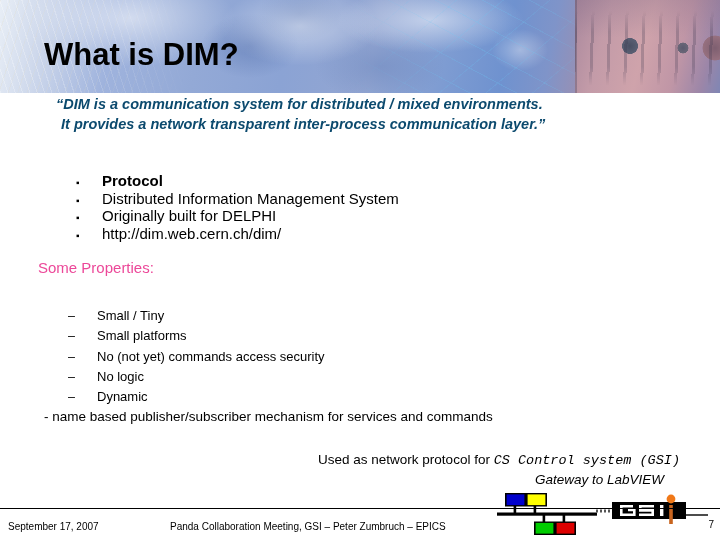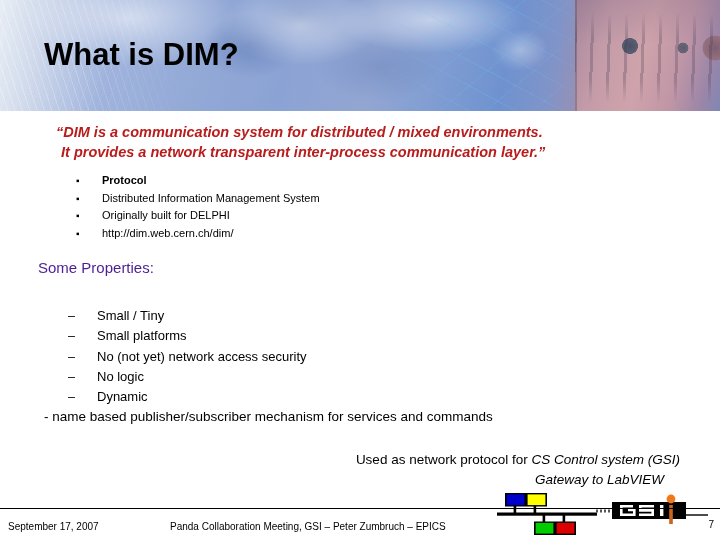--- a/index.html
+++ b/index.html
@@ -14,21 +14,21 @@
     overflow: hidden;
     position: relative;
   }
 
   
   #banner {
     position: absolute;
     left: 0;
     top: 0;
     width: 720px;
-    height: 111px;
+    height: 93px;
     overflow: hidden;
     background: #8fa9d8;
   }
   .bg-layer {
     position: absolute;
     inset: 0;
   }
   
   .bg-base {
     background:
@@ -102,26 +102,26 @@
     font-weight: bold;
     color: #000000;
     letter-spacing: 0px;
     white-space: nowrap;
   }
 
   
   #quote {
     position: absolute;
     left: 56px;
-    top: 122px;
+    top: 94px;
     width: 630px;
     font-size: 14.5px;
     font-weight: bold;
     font-style: italic;
-    color: #b91c1c;
+    color: #0c4a6e;
     line-height: 20px;
   }
   #quote .ql { display: block; }
   #quote .ql2 { display: block; padding-left: 5px; }
 
   #bullets {
     position: absolute;
     left: 68px;
     top: 172px;
     width: 560px;
@@ -135,33 +135,33 @@
     width: 34px;
     flex: 0 0 34px;
     font-size: 10px;
     color: #000;
     line-height: 17.5px;
     text-align: left;
     padding-left: 8px;
     box-sizing: border-box;
   }
   .b-text {
-    font-size: 11px;
+    font-size: 15px;
     color: #000;
     line-height: 17.5px;
     white-space: nowrap;
   }
   .b-text.strong { font-weight: bold; }
 
   #props-title {
     position: absolute;
     left: 38px;
     top: 259px;
     font-size: 15px;
-    color: #4c1d95;
+    color: #ec4899;
   }
   #props {
     position: absolute;
     left: 62px;
     top: 282px;
     width: 520px;
   }
   .p-row {
     display: flex;
     align-items: baseline;
@@ -205,21 +205,21 @@
   #gateway {
     position: absolute;
     right: 56px;
     top: 472px;
     font-size: 13.5px;
     font-style: italic;
     color: #000;
     text-align: right;
     white-space: nowrap;
   }
-  .ital { font-style: italic; }
+  .ital { font-style: italic; font-family: Liberation Mono, monospace; }
 
   
   #rule-top {
     position: absolute;
     left: 0;
     top: 508px;
     width: 720px;
     height: 1px;
     background: #000;
   }
@@ -306,21 +306,21 @@
   <div class="p-row">
     <span class="p-mark">–</span>
     <span class="p-text">Small / Tiny</span>
   </div>
   <div class="p-row">
     <span class="p-mark">–</span>
     <span class="p-text">Small platforms</span>
   </div>
   <div class="p-row">
     <span class="p-mark">–</span>
-    <span class="p-text">No (not yet) network access security</span>
+    <span class="p-text">No (not yet) commands access security</span>
   </div>
   <div class="p-row">
     <span class="p-mark">–</span>
     <span class="p-text">No logic</span>
   </div>
   <div class="p-row">
     <span class="p-mark">–</span>
     <span class="p-text">Dynamic</span>
   </div>
 </div>

